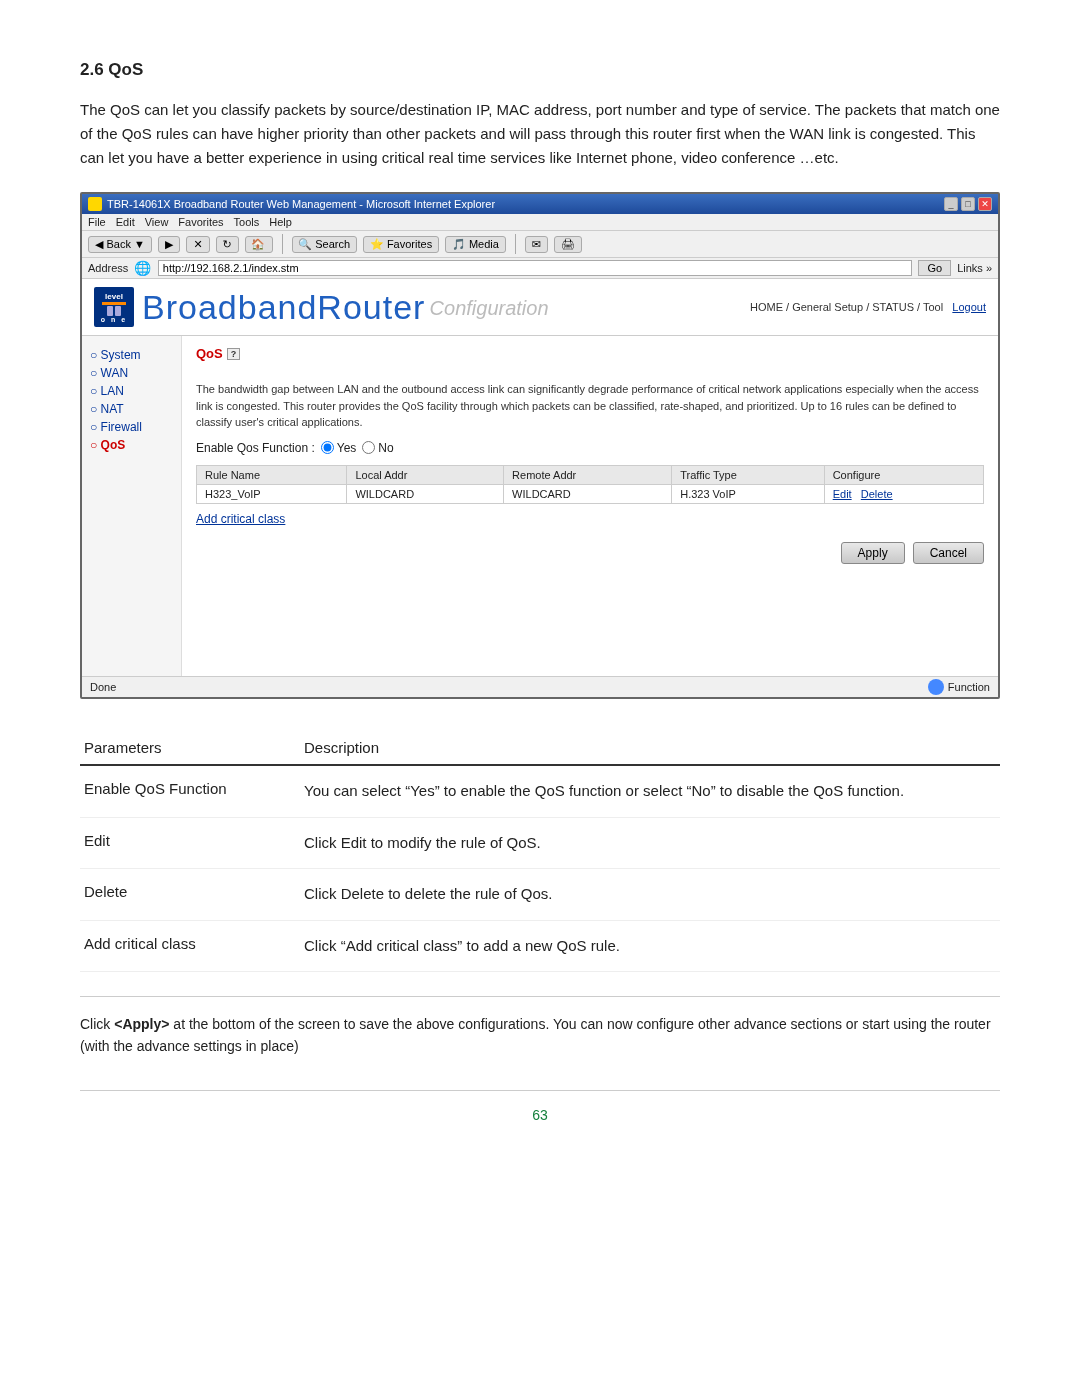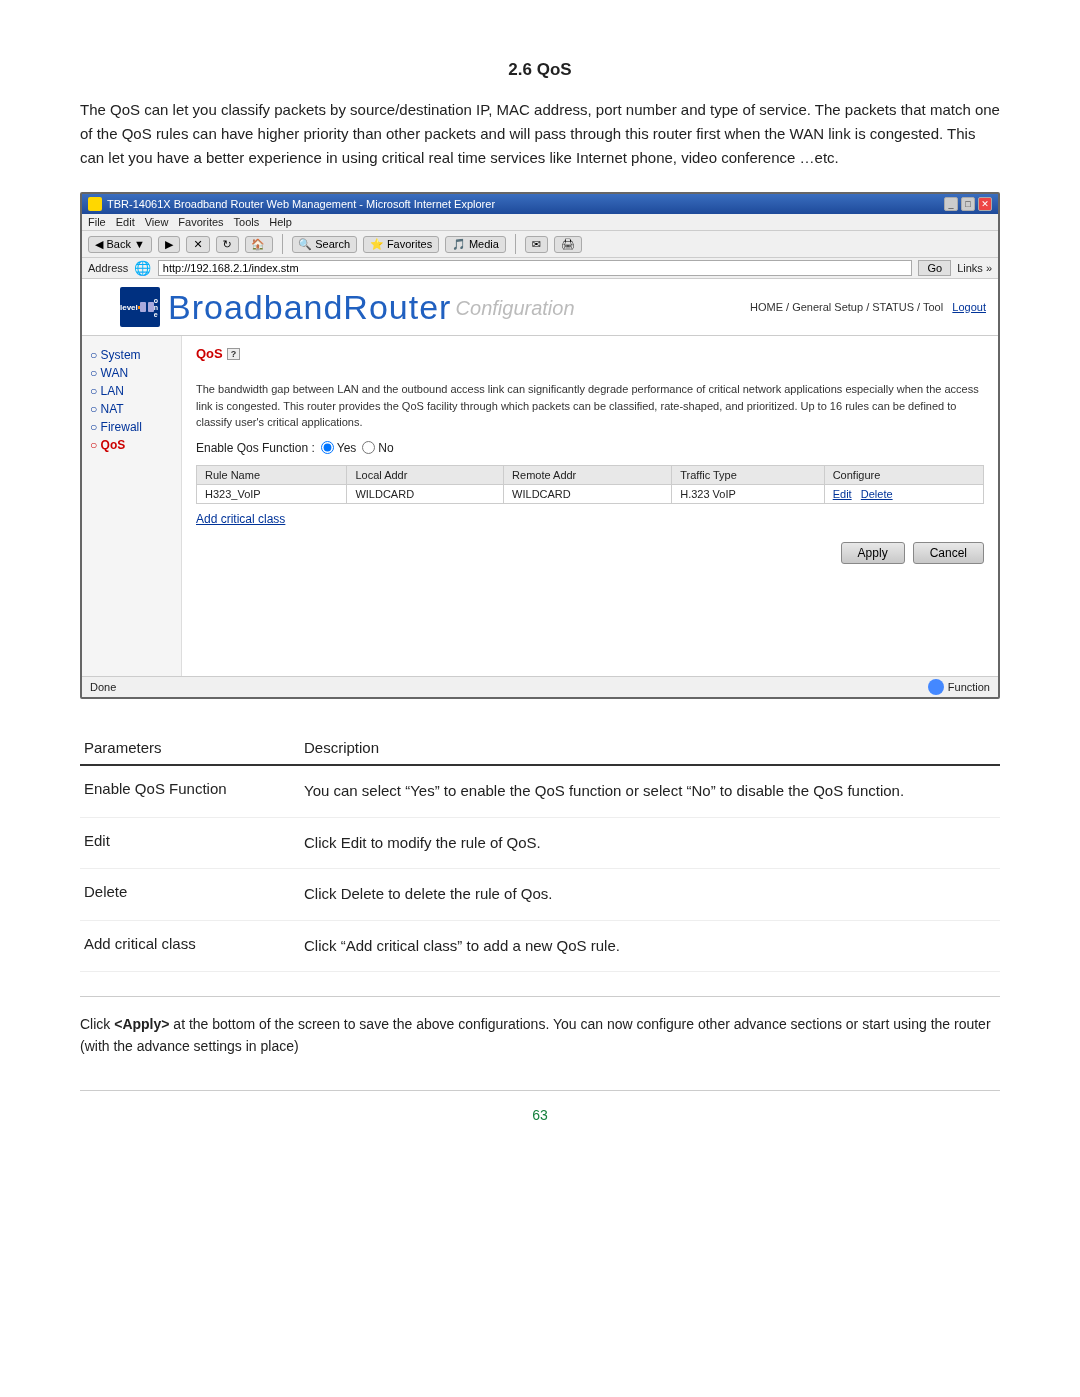--- a/index.html
+++ b/index.html
@@ -10,21 +10,20 @@
       color: #222;
       width: 1080px;
       min-height: 1397px;
       padding: 60px 80px 60px 80px;
     }
 
     .section-title {
       font-weight: bold;
       font-size: 17px;
       margin-bottom: 18px;
-      text-align: center;
     }
 
     .intro-text {
       font-size: 15px;
       line-height: 1.6;
       margin-bottom: 22px;
       color: #222;
     }
 
     
@@ -141,26 +140,25 @@
       border-bottom: 1px solid #ccc;
     }
 
     .router-logo {
       display: flex; align-items: center; gap: 8px;
     }
 
     .logo-icon {
       width: 40px; height: 40px;
       background: #003080;
-      display: flex; flex-direction: row; align-items: center; justify-content: center;
+      display: flex; flex-direction: column; align-items: center; justify-content: center;
       color: #fff;
       font-size: 8px;
       font-weight: bold;
       border-radius: 2px;
-      margin-left: 26px;
     }
 
     .logo-text {
       font-size: 34px;
       color: #2060c0;
       font-weight: normal;
       letter-spacing: 1px;
     }
 
     .logo-subtext {

